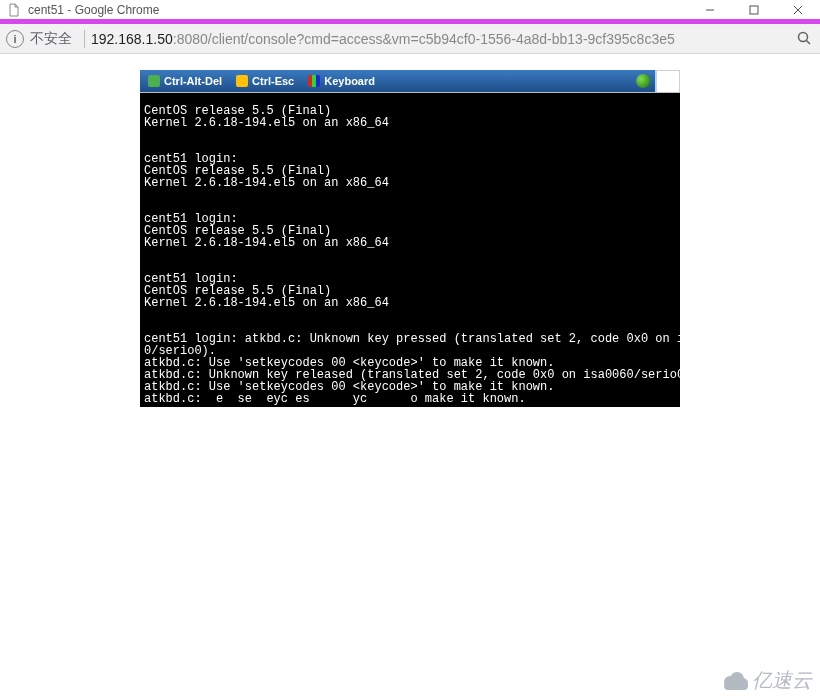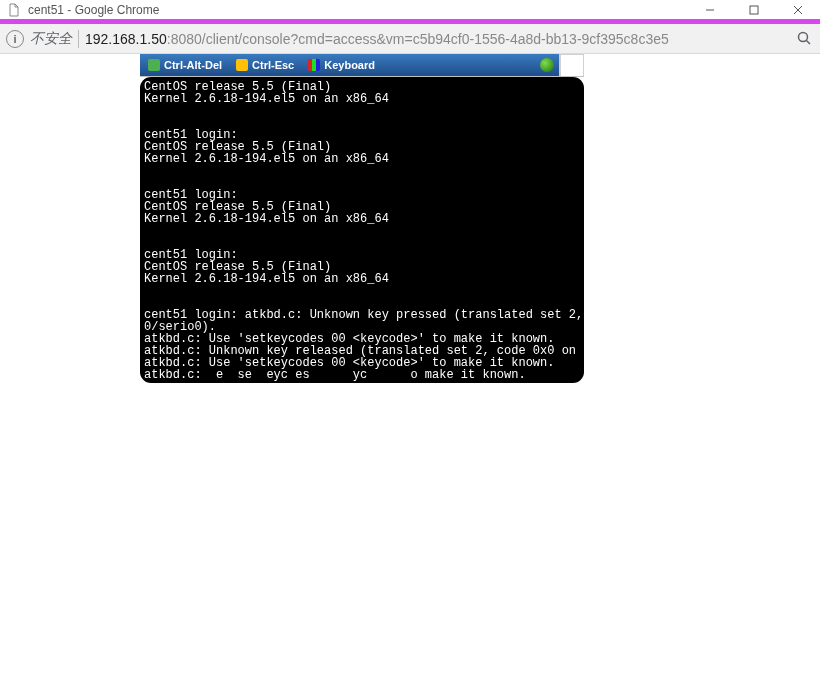--- a/index.html
+++ b/index.html
@@ -60,21 +60,21 @@
       align-items: center;
       justify-content: center;
       color: #666;
       font-size: 11px;
       font-weight: bold;
       margin-right: 6px;
     }
     .insecure {
       color: #5f6368;
       font-size: 14px;
-      font-style: italic;
+      margin-right: 6px;
     }
     .divider {
       width: 1px;
       height: 18px;
       background: #bbb;
       margin: 0 6px;
     }
     .url {
       flex: 1;
       color: #888;
@@ -90,22 +90,22 @@
       margin-left: 6px;
     }
     .content {
       background: #ffffff;
       height: calc(100% - 54px);
       position: relative;
     }
     .console-wrap {
       position: absolute;
       left: 140px;
-      top: 0;
-      width: 444px;
+      top: 16px;
+      width: 540px;
     }
     .toolbar {
       height: 22px;
       background: linear-gradient(#3a7abf, #1e4d8a);
       display: flex;
       align-items: center;
       padding: 0 8px;
       gap: 14px;
       font-size: 11px;
       color: #fff;
@@ -147,24 +147,23 @@
       height: 14px;
       background: radial-gradient(circle at 35% 35%, #7fe04a, #1a6e0e);
       border-radius: 50%;
     }
     .terminal {
       background: #000000;
       color: #ffffff;
       font-family: "Courier New", monospace;
       font-size: 12px;
       line-height: 12px;
-      padding: 4px 4px 2px 4px;
+      padding: 12px 4px 2px 4px;
       white-space: pre;
       min-height: 300px;
-      border-radius: 11px;
     }
     .watermark {
       position: absolute;
       right: 8px;
       bottom: 2px;
       display: flex;
       align-items: center;
       gap: 4px;
       color: #9aa4ad;
       font-size: 20px;
@@ -269,13 +268,22 @@
 
 
 cent51 login: atkbd.c: Unknown key pressed (translated set 2, code 0x0 on isa006
 0/serio0).
 atkbd.c: Use 'setkeycodes 00 &lt;keycode&gt;' to make it known.
 atkbd.c: Unknown key released (translated set 2, code 0x0 on isa0060/serio0).
 atkbd.c: Use 'setkeycodes 00 &lt;keycode&gt;' to make it known.
 atkbd.c:  e  se  eyc es      yc      o make it known.</pre>
   </div>
 
+  <div class="watermark">
+    <span class="wm-icon">
+      <span class="cloud" style="width:12px;height:12px;left:0;top:4px;"></span>
+      <span class="cloud" style="width:14px;height:14px;left:6px;top:0;"></span>
+      <span class="cloud" style="width:10px;height:10px;left:14px;top:6px;"></span>
+      <span class="cloud" style="width:24px;height:8px;left:0;top:10px;border-radius:4px;"></span>
+    </span>
+    <span>亿速云</span>
+  </div>
 </div>
 
 </body></html>

